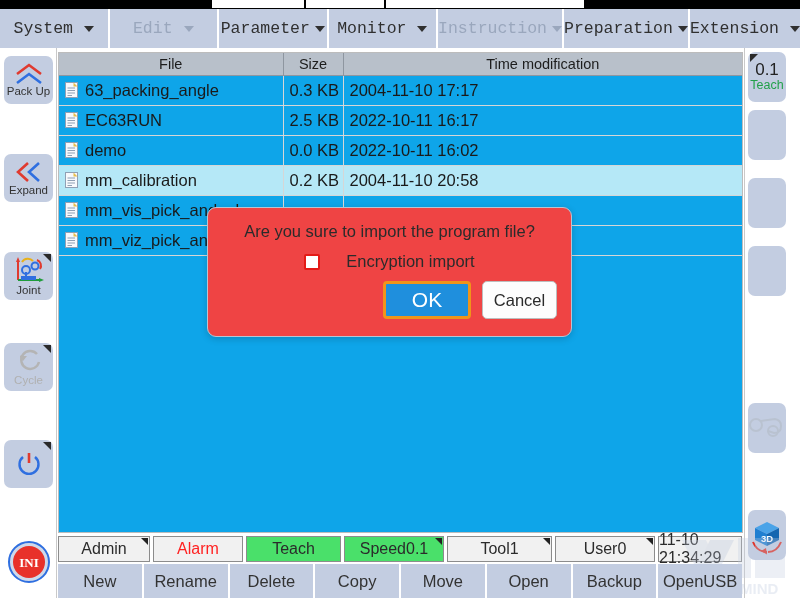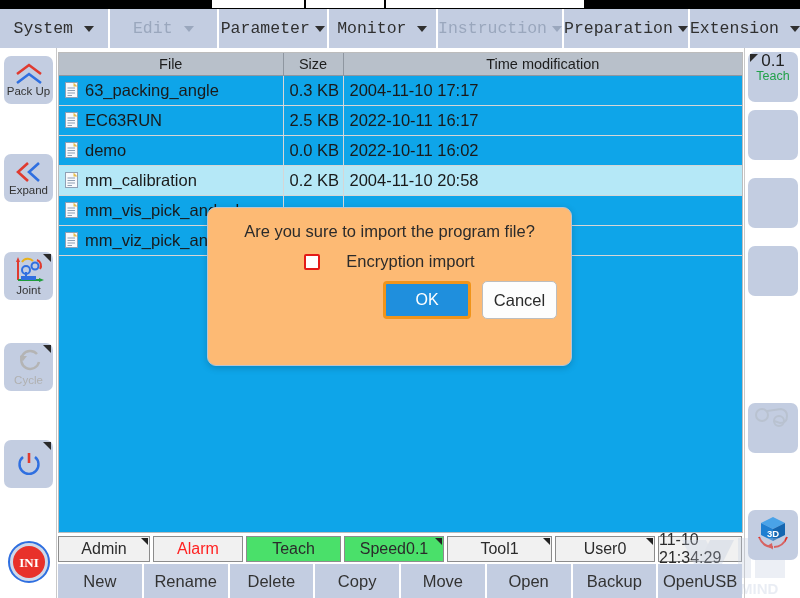--- a/index.html
+++ b/index.html
@@ -47,23 +47,23 @@
     position: absolute; right: 2px; top: 2px; width: 0; height: 0;
     border-left: 8px solid transparent; border-top: 8px solid #2a2a2a;
   }
 
   
   .right-rail {
     position: absolute; left: 744px; top: 48px; width: 56px; height: 550px;
     background: #ffffff; border-left: 1px solid #c9c9c9;
   }
   .rrail-btn {
-    position: absolute; left: 3px; width: 50px; height: 50px;
+    position: absolute; left: 3px; width: 38px; height: 50px;
     background: #c3cde1; border-radius: 7px; cursor: pointer;
-    display: flex; flex-direction: column; align-items: center; justify-content: flex-start;
+    display: flex; flex-direction: column; align-items: center; justify-content: center;
   }
   .speed-val { font-size: 17px; color: #222; line-height: 1.05; }
   .speed-mode { font-size: 12.5px; color: #22a14a; line-height: 1.1; }
 
   
   .table-wrap {
     position: absolute; left: 58px; top: 52px; width: 685px; height: 481px;
     background: #0ea5e9; border: 1px solid #bcbcbc; overflow: hidden;
   }
   table.filetable { width: 100%; border-collapse: collapse; table-layout: fixed; }
@@ -79,31 +79,31 @@
     padding: 0 6px; white-space: nowrap; overflow: hidden;
   }
   table.filetable td:last-child { border-right: none; }
   tr.sel td { background: #b5e8f7; }
   .col-file { width: 224px; }
   .col-size { width: 60px; text-align: center; }
   .fname { display: flex; align-items: center; gap: 7px; }
 
   
   .dialog {
-    position: absolute; left: 207px; top: 207px; width: 365px; height: 159px;
-    background: #fdba74; border: 1px solid #b6c4d4; border-radius: 9px;
+    position: absolute; left: 207px; top: 207px; width: 365px; height: 130px;
+    background: #ef4444; border: 1px solid #b6c4d4; border-radius: 9px;
     box-shadow: 0 2px 7px rgba(0,0,0,.18);
   }
   .dlg-msg { text-align: center; font-size: 16.5px; color: #2b2b2b; margin-top: 14px; }
   .dlg-chk-row { display: flex; align-items: center; justify-content: center; gap: 26px; margin-top: 11px; text-align: right; }
   .chkbox { width: 16px; height: 16px; border: 2px solid #e41b17; background: #fff; border-radius: 2px; cursor: pointer; }
   .dlg-chk-lbl { font-size: 16.5px; color: #2b2b2b; }
   .dlg-btns { display: flex; justify-content: flex-end; gap: 11px; margin-top: 10px; padding-right: 14px; }
   .btn-ok {
-    width: 88px; height: 38px; background: #1f8fdd; color: #fff; font-size: 16px;
+    width: 88px; height: 38px; background: #1f8fdd; color: #fff; font-size: 21px;
     border: 3px solid #f0941a; border-radius: 4px; cursor: pointer;
     display: flex; align-items: center; justify-content: center;
   }
   .btn-cancel {
     width: 75px; height: 38px; background: #fdfdfd; color: #2b2b2b; font-size: 16.5px;
     border: 1px solid #bdbdbd; border-radius: 5px; cursor: pointer;
     display: flex; align-items: center; justify-content: center;
   }
 
   

